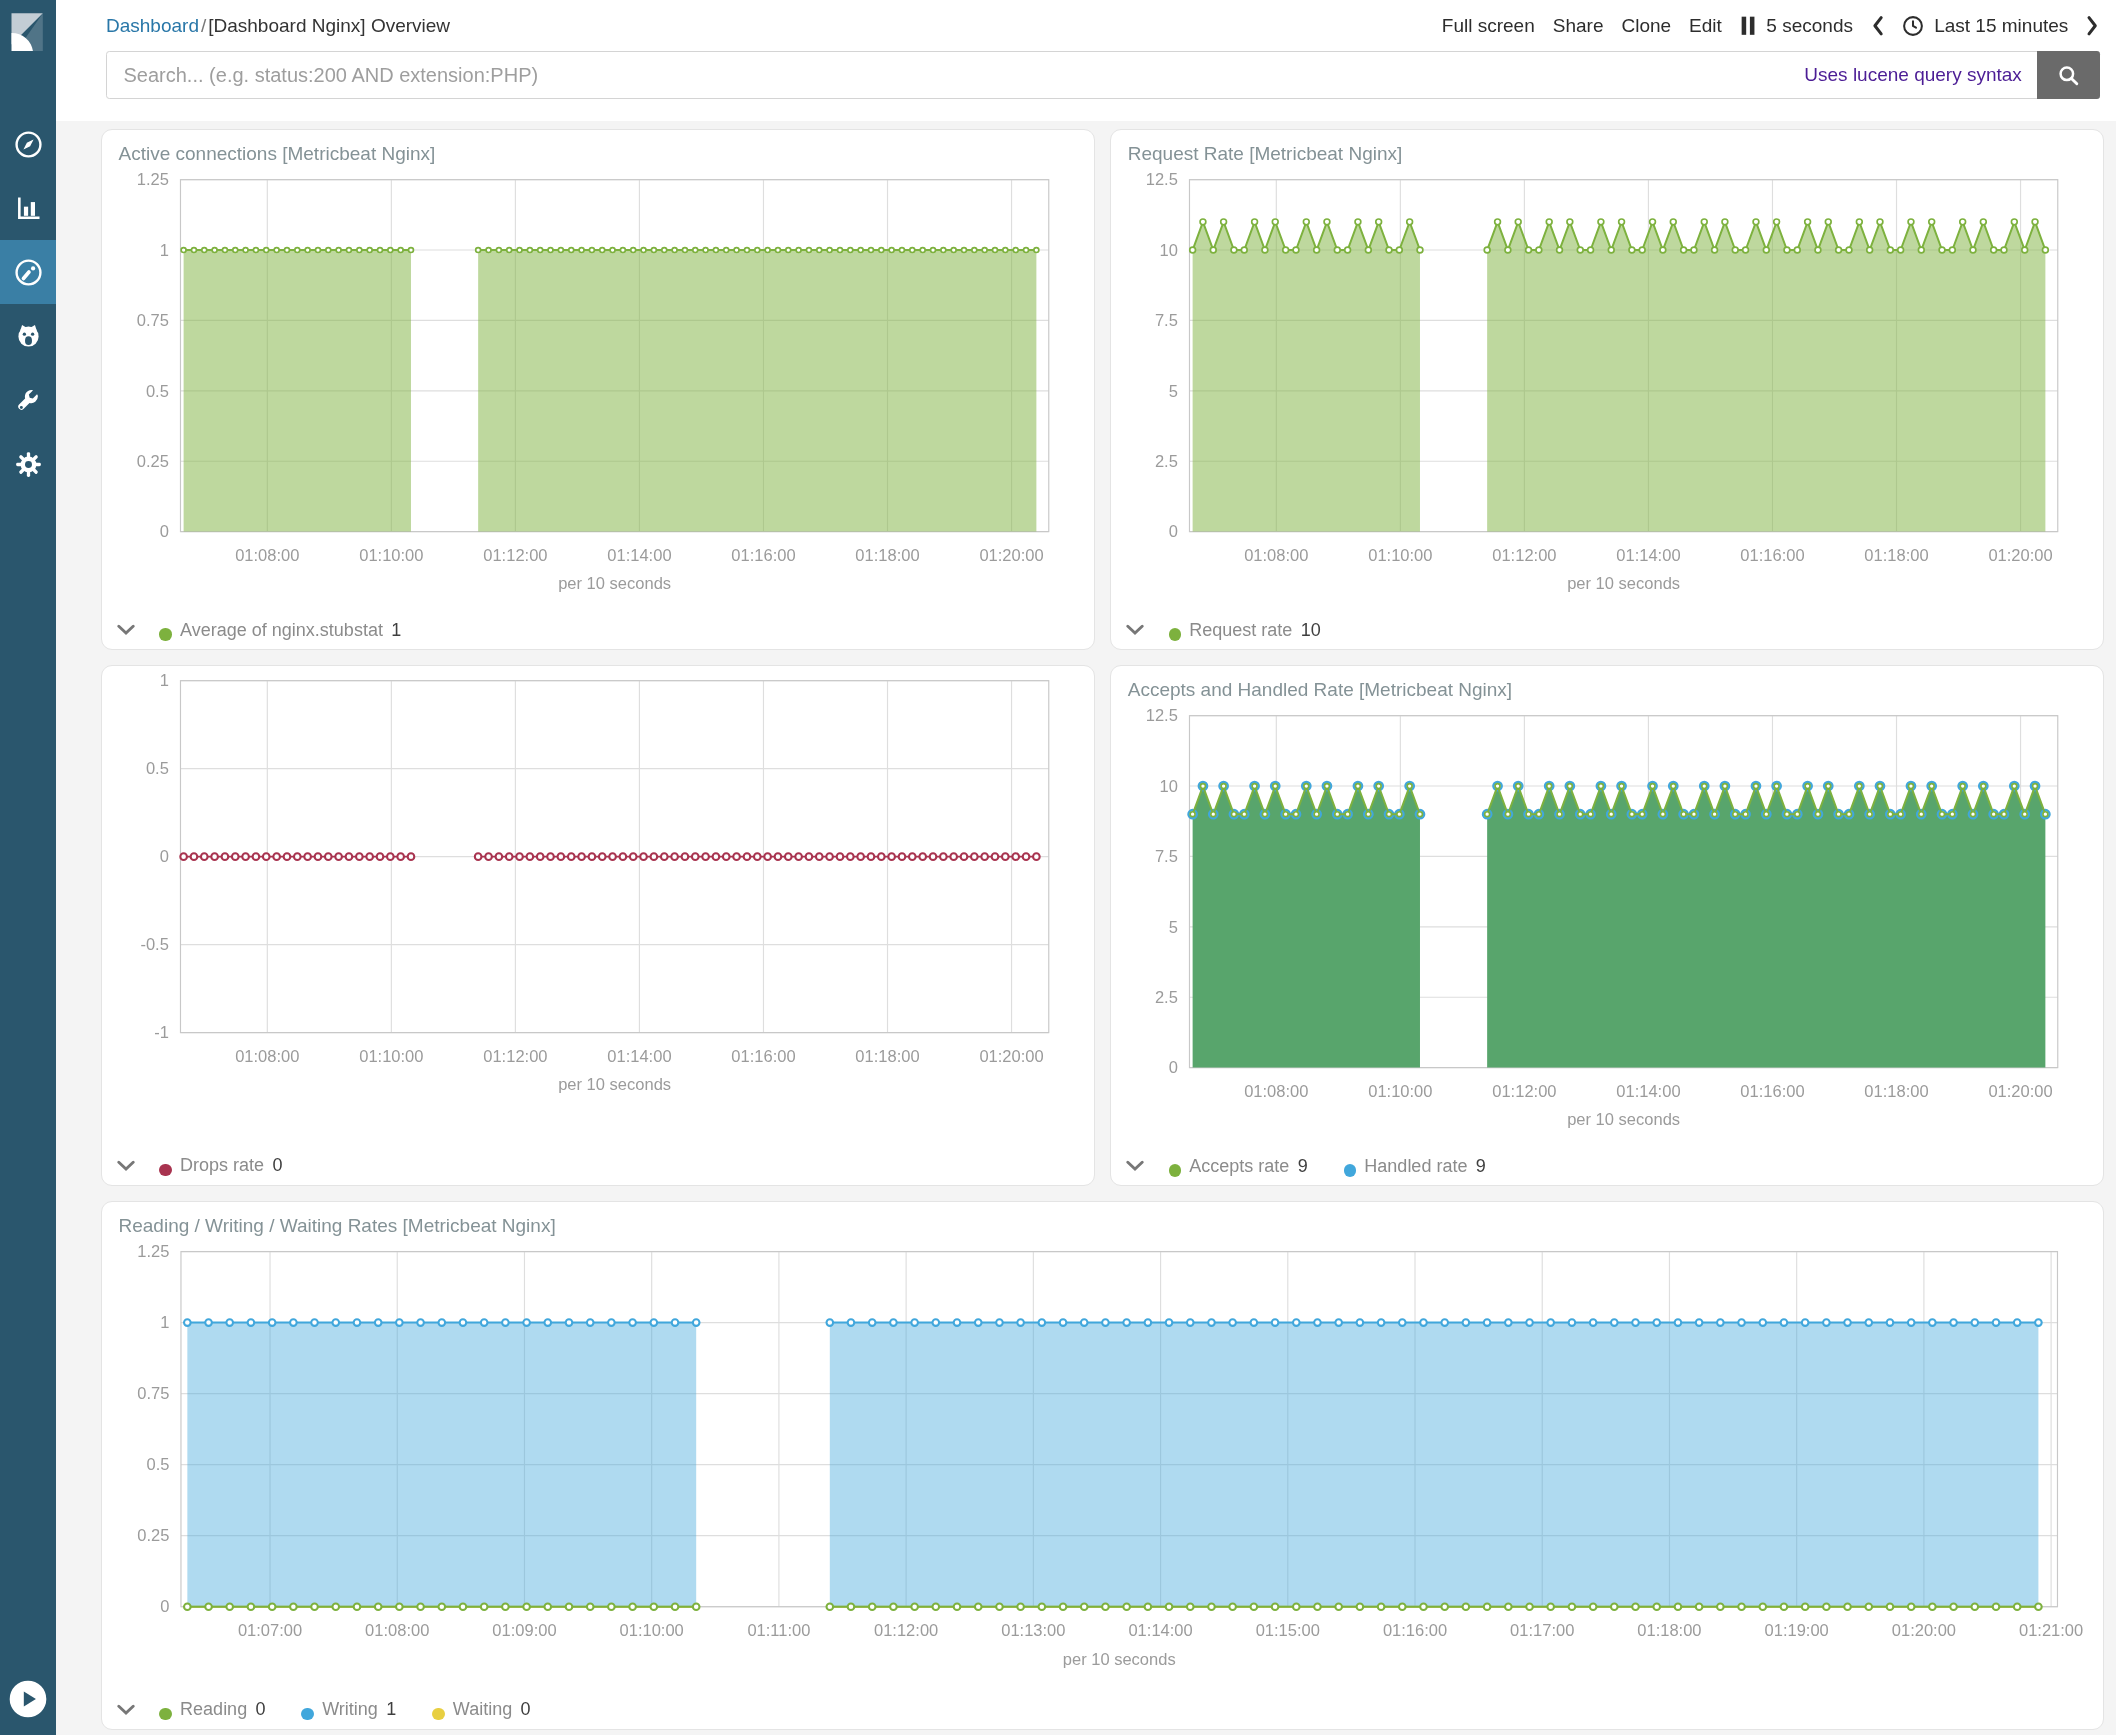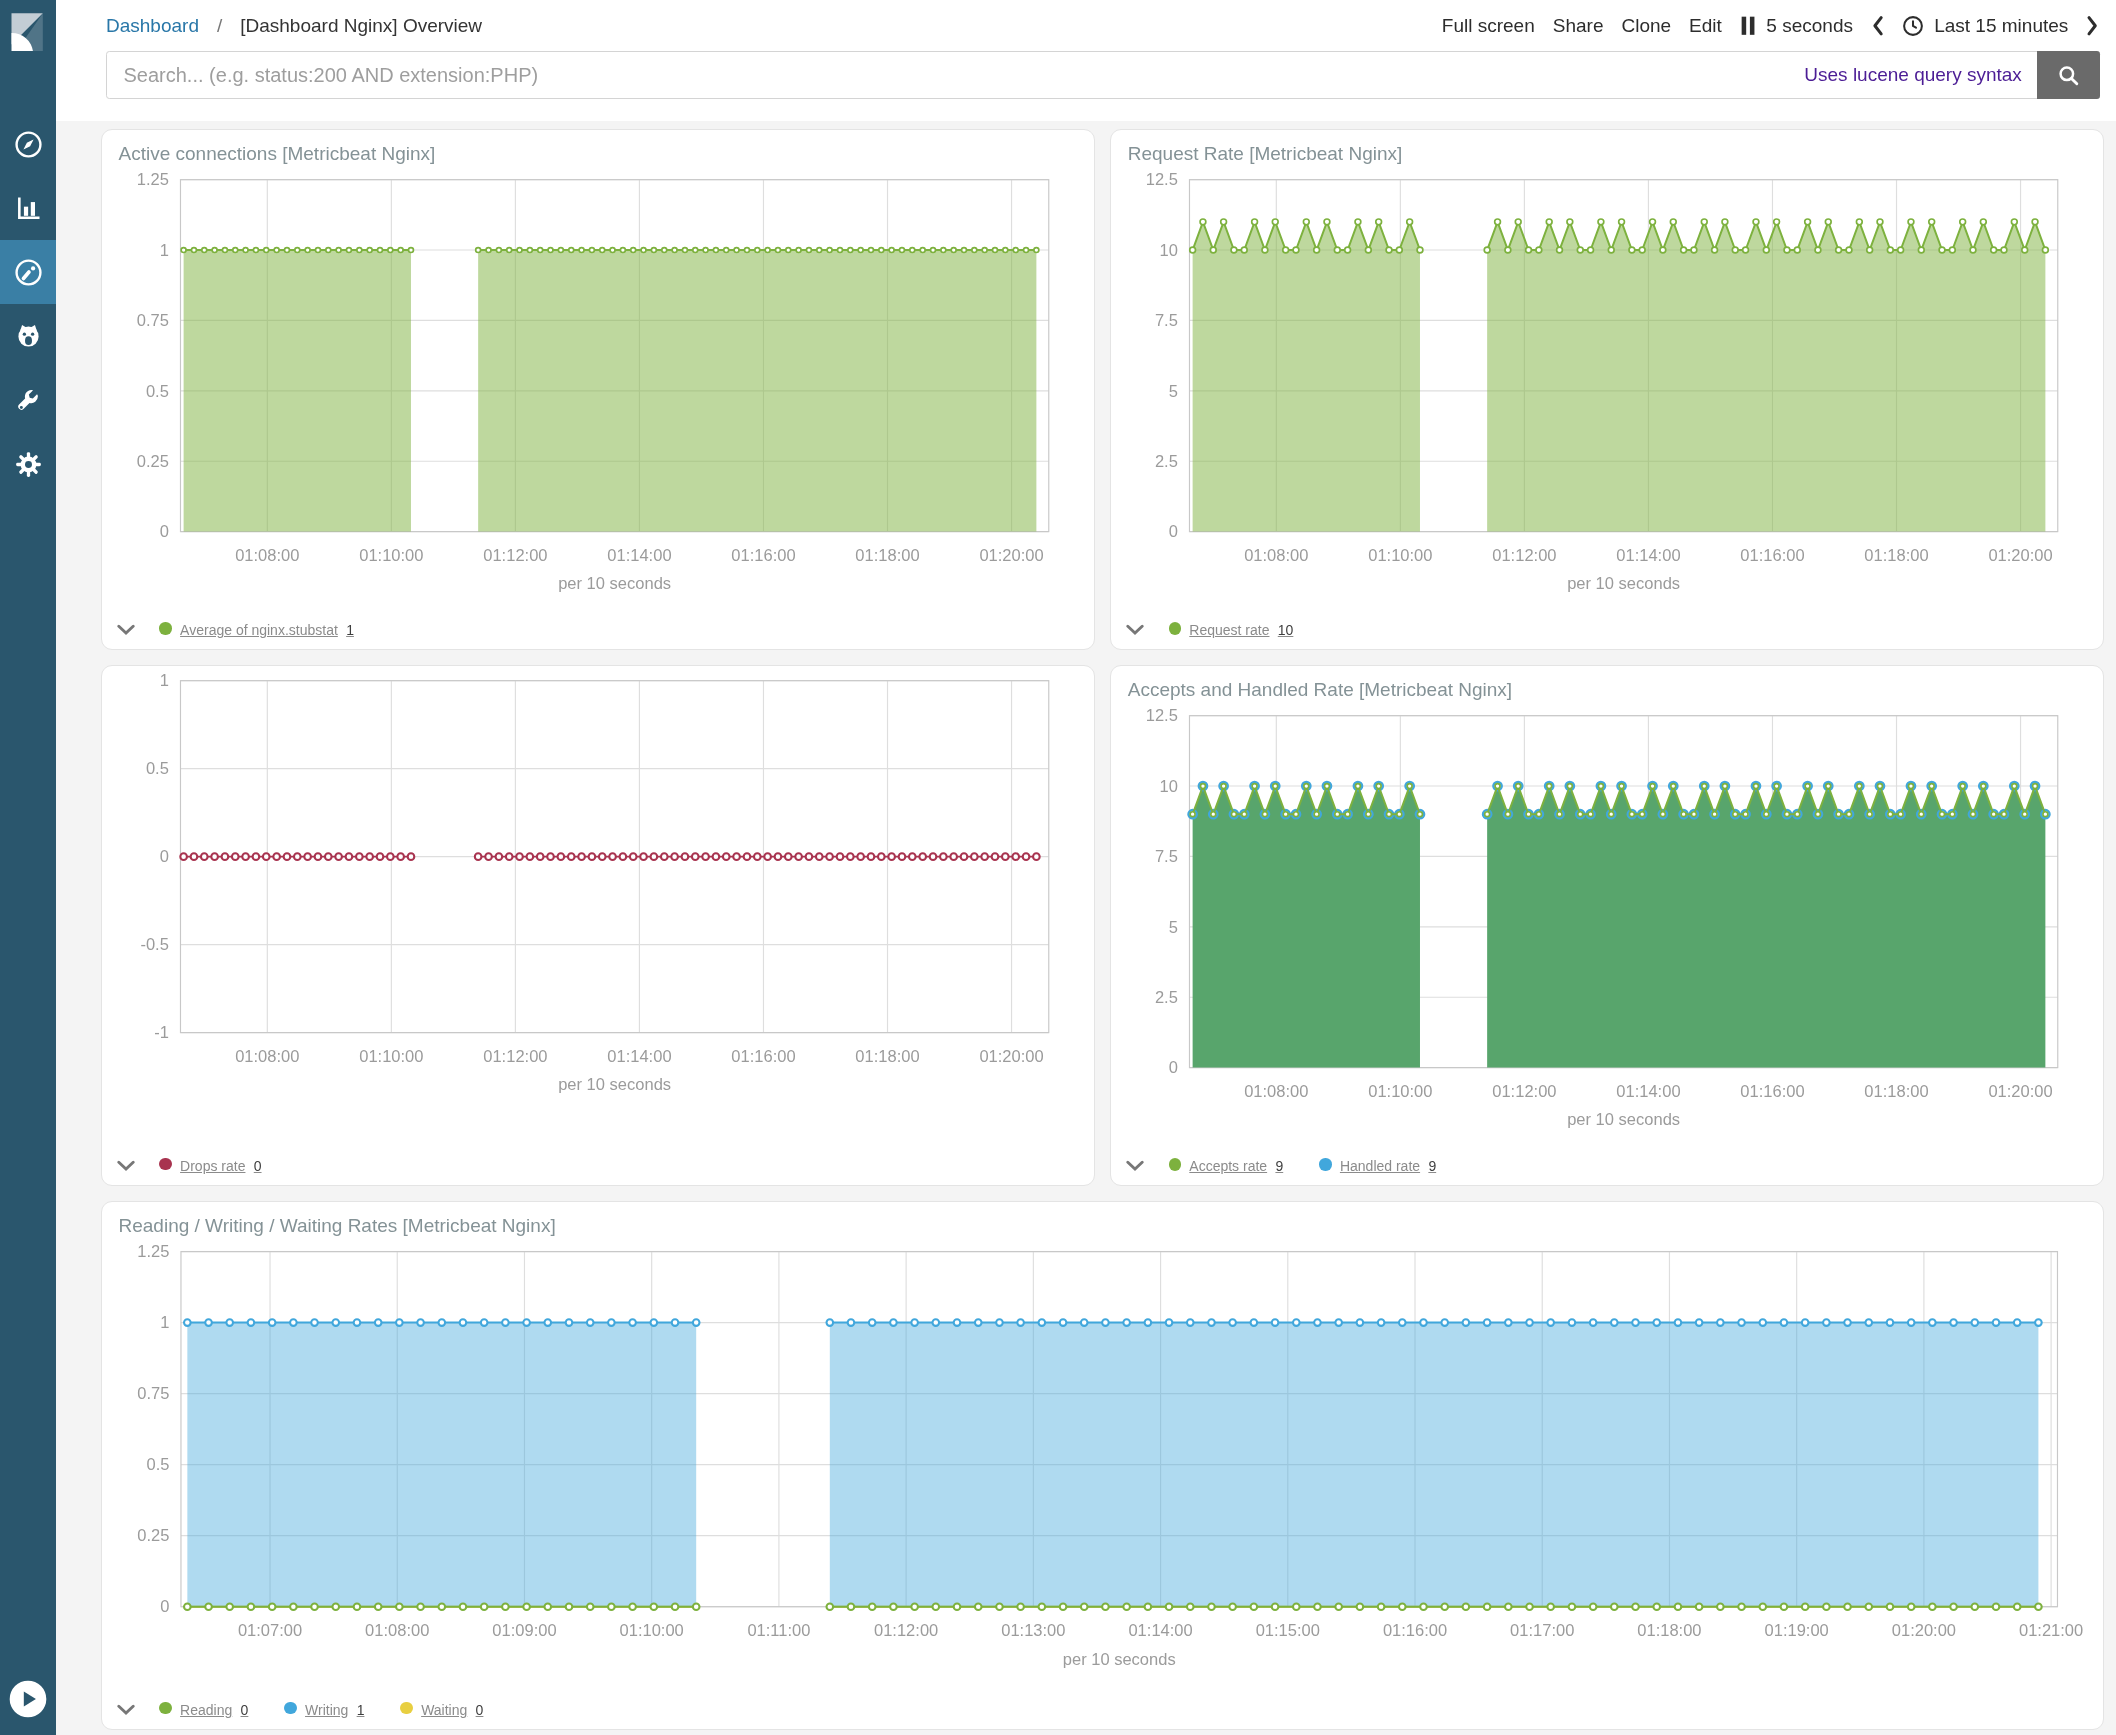--- a/index.html
+++ b/index.html
@@ -14,21 +14,21 @@
   .nav-item.active { background:#3a7fa5; }
   .nav-item svg { width:33px; height:33px; }
   .sidebar .spacer { flex:1; }
   .collapse-btn { height:74px; display:flex; align-items:center; justify-content:center; }
   .collapse-btn svg { width:40px; height:40px; }
 
   
   .main { flex:1; display:flex; flex-direction:column; min-width:0; }
   .header { background:#fff; padding:0 16.5px 21.5px 50px; }
   .topnav { height:51px; display:flex; align-items:center; }
-  .breadcrumb { font-size:19px; color:#777; display:flex; align-items:center; gap:18px; }
+  .breadcrumb { font-size:19px; color:#777; display:flex; align-items:center; gap:2px; }
   .breadcrumb .bc-link { color:#2977a8; cursor:pointer; }
   .breadcrumb .bc-cur { color:#343434; }
   .topnav .right { margin-left:auto; display:flex; align-items:center; gap:18px; font-size:19px; color:#2d2d2d; }
   .navbtn { cursor:pointer; white-space:nowrap; display:flex; align-items:center; gap:10px; }
   .navbtn svg { display:block; }
 
   .searchbar { height:48px; display:flex; align-items:stretch; border:1.2px solid #d4d4d4; border-radius:3.3px; background:#fff; }
   .searchbar input { flex:1; border:none; outline:none; padding:0 16.5px; font-size:20px; font-family:"Liberation Sans",sans-serif; color:#000000; background:transparent; }
   .searchbar input::placeholder { color:#9e9e9e; }
   .lucene-hint { align-self:center; font-size:19px; color:#4c1d95; white-space:nowrap; margin-right:16px; cursor:pointer; }
@@ -40,21 +40,21 @@
   .panel { background:#fff; border:0.8px solid #e4e4e4; border-radius:11px; height:521px; display:flex; flex-direction:column; overflow:hidden; }
   .panel.wide { grid-column:1/-1; height:529px; }
   .panel h2 { font-size:19px; font-weight:400; color:#849296; margin:13.2px 0 0 16.5px; flex:none; }
   svg.chart { width:100%; height:443px; flex:none; margin-top:3.3px; display:block; }
   .panel.wide svg.chart { height:446px; }
   svg.chart text { font-size:20px; fill:#9b9b9b; font-family:"Liberation Sans",sans-serif; }
 
   .legend { display:flex; align-items:center; gap:36px; padding-left:15px; height:38px; margin-top:auto; flex:none; }
   .legend .collapse { display:flex; align-items:center; cursor:pointer; margin-right:-11.6px; }
   .legend-items { display:flex; align-items:center; gap:36px; }
-  .legend-item { display:flex; align-items:flex-start; gap:8.3px; font-size:14px; color:#8b8b8b; cursor:pointer;text-decoration:underline; }
+  .legend-item { display:flex; align-items:flex-end; gap:8.3px; font-size:18px; color:#8b8b8b; cursor:pointer; }
   .legend-item .dot { width:12.4px; height:12.4px; border-radius:50%; display:inline-block; }
   .legend-item .val { color:#3f3f3f; }
 </style>
 </head>
 <body>
 
 <div class="sidebar">
   <svg class="logo" viewBox="0 0 68 68">
     <rect width="68" height="68" fill="#2a566d"></rect>
     <polygon points="52,16 20,62 52,62" fill="#ffffff" opacity="0.18"></polygon>

